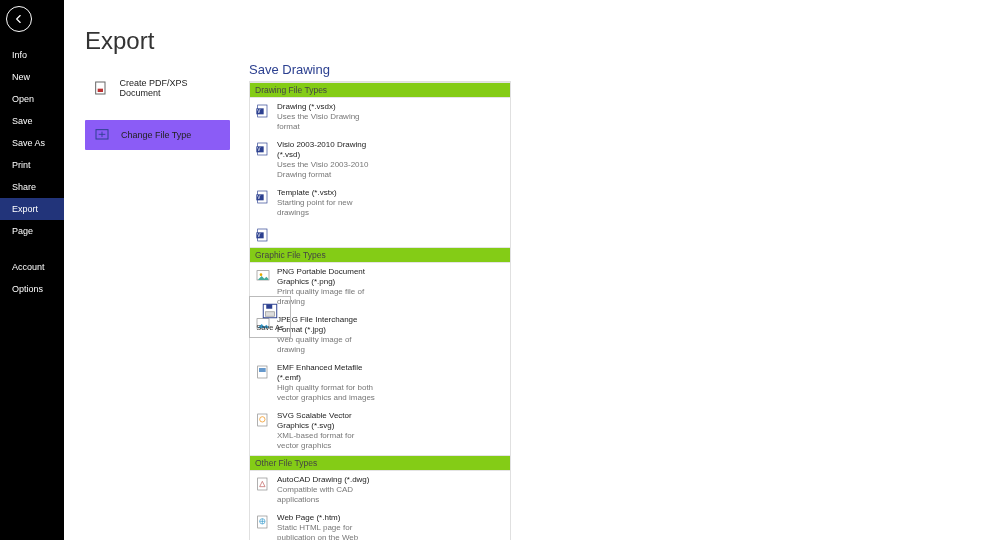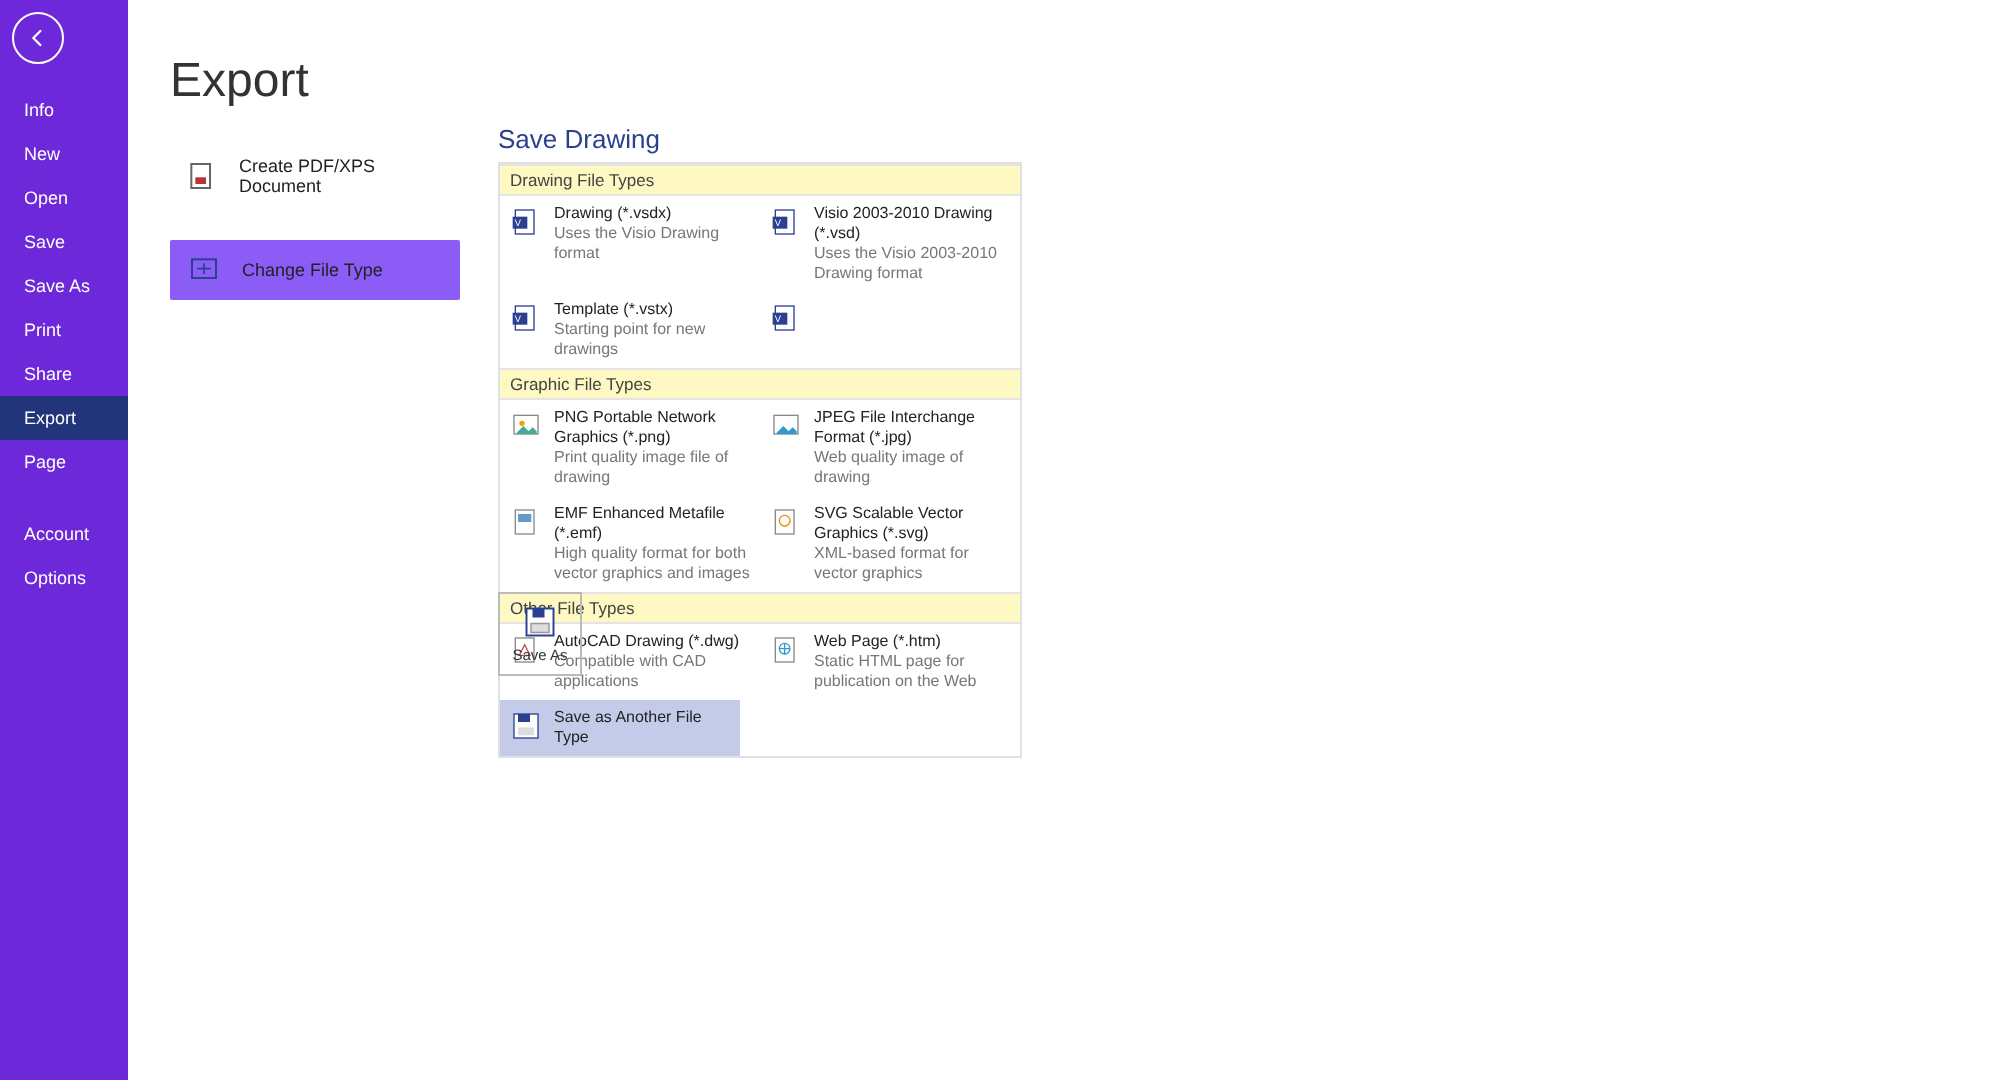--- a/index.html
+++ b/index.html
@@ -6,43 +6,43 @@
   body { width: 1000px; height: 540px; background: #fff; overflow: hidden; font-size: 11px; color: #222; }
 
   
   .titlebar { position: absolute; top: 0; left: 0; right: 0; height: 13px; display:flex; align-items:center; justify-content:center; }
   .titlebar .title { font-size: 8.5px; color: #666; text-align:center; }
   .winbtns { position:absolute; right:4px; top:0; display:flex; gap:12px; font-size:9px; color:#555; }
   .winbtns span { cursor:pointer; }
   .signin { position:absolute; right:8px; top:15px; font-size:8.5px; color:#444; }
 
   
-  .sidebar { position:absolute; left:0; top:0; bottom:0; width:64px; background:#6d28d9; color:#fff; font-size:9px; }
+  .sidebar { position:absolute; left:0; top:0; bottom:0; width:64px; background:#000000; color:#fff; font-size:9px; }
   .back { width:26px; height:26px; border:1.2px solid #fff; border-radius:50%; margin:6px 0 0 6px; display:flex; align-items:center; justify-content:center; cursor:pointer; }
   .back svg { width:14px; height:14px; }
   .navlist { margin-top:12px; }
   .navitem { padding:6px 0 6px 12px; cursor:pointer; }
   .navitem.selected { background:#22347a; }
   .navgap { height:14px; }
 
   
   .main { position:absolute; left:64px; top:0; right:0; bottom:0; background:#fff; }
   .pagetitle { position:absolute; left:21px; top:27px; font-size:24px; font-weight:300; color:#333; }
 
   
   .exportcol { position:absolute; left:21px; top:72px; width:145px; }
   .exportopt { display:flex; align-items:center; gap:10px; padding:6px 8px; font-size:9px; color:#222; cursor:pointer; border-radius:1px; }
   .exportopt .ico { width:18px; height:18px; display:flex; align-items:center; justify-content:center; }
   .exportopt.selected { background:#8b5cf6; }
 
   
   .panel { position:absolute; left:185px; top:62px; width:262px; }
   .panelTitle { font-size:13px; color:#2c4090; font-weight:400; padding-bottom:4px; }
-  .sectionHdr { background:#fef9c3; font-size:8.5px; color:#444; padding:2px 5px; border-top:1px solid #e4e4e4; border-bottom:1px solid #e4e4e4; }
-  .grid { display:flex; flex-wrap:wrap; }
+  .sectionHdr { background:#84cc16; font-size:8.5px; color:#444; padding:2px 5px; border-top:1px solid #e4e4e4; border-bottom:1px solid #e4e4e4; }
+  .grid { display:flex; flex-wrap:wrap;flex-direction:column; }
   .tile { width:50%; padding:4px 5px; display:flex; gap:6px; cursor:pointer; }
   .tile.selected { background:#c3cbe9; }
   .tileico { width:16px; height:16px; flex:0 0 16px; margin-top:1px; }
   .tiletext { font-size:8px; line-height:1.25; }
   .tiletext .name { color:#222; }
   .tiletext .desc { color:#777; }
 
   .panel .border { border:1px solid #e0e0e0; }
 
   .saveasBtn { position:absolute; left:185px; top:296px; width:42px; height:42px; border:1px solid #bbb; display:flex; flex-direction:column; align-items:center; justify-content:center; gap:3px; cursor:pointer; }
@@ -152,21 +152,21 @@
       </div>
 
       <div class="sectionHdr">Graphic File Types</div>
       <div class="grid">
         <div class="tile">
           <span class="tileico"><svg class="fi" viewBox="0 0 24 24">
                 <rect x="3" y="4" width="18" height="14" fill="#fff" stroke="#888"></rect>
                 <circle cx="9" cy="10" r="2" fill="#e6a800"></circle>
                 <path d="M5 17l5-5 4 4 3-3 3 3v2H5z" fill="#4a9"></path>
               </svg></span>
-          <span class="tiletext"><span class="name">PNG Portable Network Graphics (*.png)</span><br><span class="desc">Print quality image file of drawing</span></span>
+          <span class="tiletext"><span class="name">PNG Portable Document Graphics (*.png)</span><br><span class="desc">Print quality image file of drawing</span></span>
         </div>
         <div class="tile">
           <span class="tileico"><svg class="fi" viewBox="0 0 24 24">
                 <rect x="3" y="4" width="18" height="14" fill="#fff" stroke="#888"></rect>
                 <path d="M5 17l5-5 4 4 3-3 3 3v2H5z" fill="#39c"></path>
               </svg></span>
           <span class="tiletext"><span class="name">JPEG File Interchange Format (*.jpg)</span><br><span class="desc">Web quality image of drawing</span></span>
         </div>
         <div class="tile">
           <span class="tileico"><svg class="fi" viewBox="0 0 24 24">

